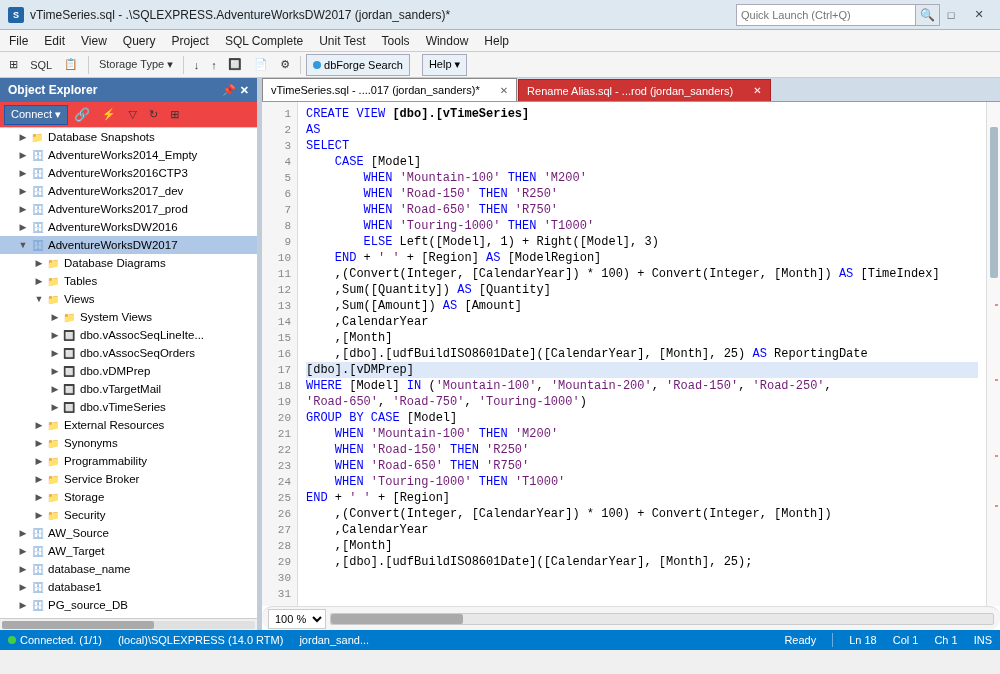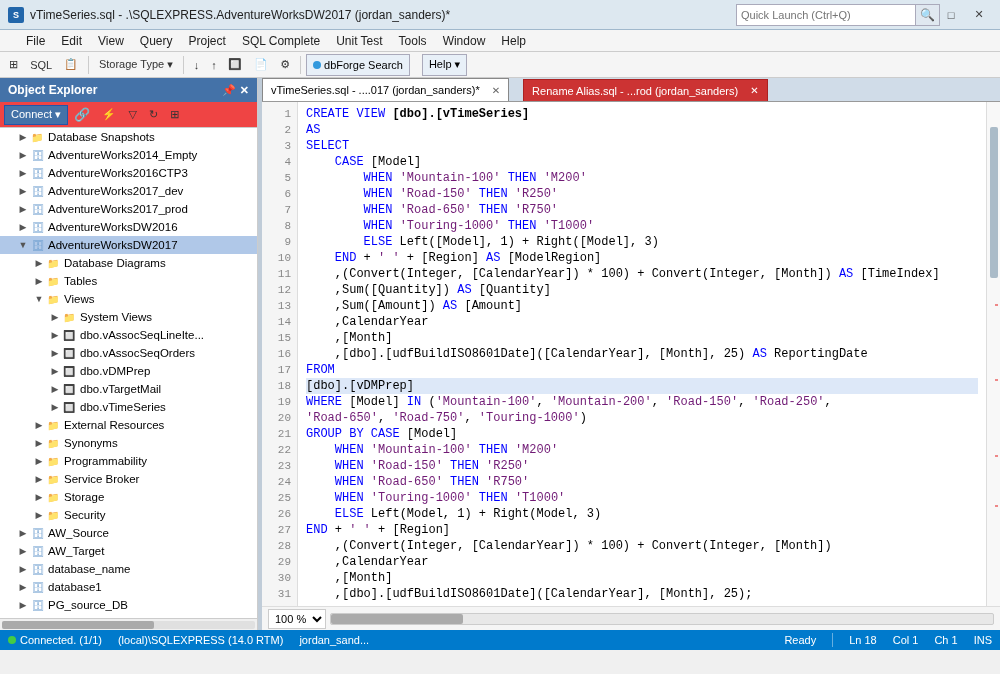--- a/index.html
+++ b/index.html
@@ -47,21 +47,21 @@
       cursor: pointer;
     }
 
     
     .menu-bar {
       background: #f5f5f5;
       height: 22px;
       display: flex;
       align-items: center;
       border-bottom: 1px solid #ccc;
-      padding: 0 18px;
+      padding: 0 1px;
     }
     .menu-item {
       padding: 2px 8px;
       cursor: pointer;
       font-size: 12px;
       color: #222;
       height: 22px;
       display: flex;
       align-items: center;
     }
@@ -197,22 +197,22 @@
     .tab {
       display: flex;
       align-items: center;
       padding: 0 8px;
       height: 22px;
       font-size: 11px;
       cursor: pointer;
       border: 1px solid #aab;
       border-bottom: none;
       background: #e0eaf5;
-      gap: 12px;
-      margin-right: 14px;
+      gap: 20px;
+      margin-right: 1px;
     }
     .tab.active {
       background: white;
       border-color: #888;
       height: 23px;
     }
     .tab.alert { background: #cc3333; color: white; border-color: #aa2222; }
     .tab-close { font-size: 10px; color: #666; cursor: pointer; }
 
     
@@ -252,20 +252,21 @@
     
     .editor-bottom {
       height: 24px;
       background: #f5f5f5;
       border-top: 1px solid #ddd;
       display: flex;
       align-items: center;
       padding: 0 6px;
       font-size: 11px;
       gap: 4px;
+      border-radius: 11px;
     }
     .zoom-select {
       height: 20px;
       font-size: 11px;
       border: 1px solid #ccc;
       background: white;
       padding: 0 2px;
     }
     .scroll-track {
       flex: 1;
@@ -618,30 +619,28 @@
         <div class="code-line">        <span class="kw">WHEN</span> <span class="str">'Road-650'</span> <span class="kw">THEN</span> <span class="str">'R750'</span></div>
         <div class="code-line">        <span class="kw">WHEN</span> <span class="str">'Touring-1000'</span> <span class="kw">THEN</span> <span class="str">'T1000'</span></div>
         <div class="code-line">        <span class="kw">ELSE</span> Left([Model], 1) + Right([Model], 3)</div>
         <div class="code-line">    <span class="kw">END</span> + <span class="str">' '</span> + [Region] <span class="kw">AS</span> [ModelRegion]</div>
         <div class="code-line">    ,(Convert(Integer, [CalendarYear]) * 100) + Convert(Integer, [Month]) <span class="kw">AS</span> [TimeIndex]</div>
         <div class="code-line">    ,Sum([Quantity]) <span class="kw">AS</span> [Quantity]</div>
         <div class="code-line">    ,Sum([Amount]) <span class="kw">AS</span> [Amount]</div>
         <div class="code-line">    ,CalendarYear</div>
         <div class="code-line">    ,[Month]</div>
         <div class="code-line">    ,[dbo].[udfBuildISO8601Date]([CalendarYear], [Month], 25) <span class="kw">AS</span> ReportingDate</div>
-        <div class="code-line"><span class="kw">FROM</span></div>
         <div class="code-line" style="background:#dde8f8;">[dbo].[vDMPrep]</div>
         <div class="code-line"><span class="kw">WHERE</span> [Model] <span class="kw">IN</span> (<span class="str">'Mountain-100'</span>, <span class="str">'Mountain-200'</span>, <span class="str">'Road-150'</span>, <span class="str">'Road-250'</span>,</div>
         <div class="code-line"><span class="str">'Road-650'</span>, <span class="str">'Road-750'</span>, <span class="str">'Touring-1000'</span>)</div>
         <div class="code-line"><span class="kw">GROUP BY CASE</span> [Model]</div>
         <div class="code-line">    <span class="kw">WHEN</span> <span class="str">'Mountain-100'</span> <span class="kw">THEN</span> <span class="str">'M200'</span></div>
         <div class="code-line">    <span class="kw">WHEN</span> <span class="str">'Road-150'</span> <span class="kw">THEN</span> <span class="str">'R250'</span></div>
         <div class="code-line">    <span class="kw">WHEN</span> <span class="str">'Road-650'</span> <span class="kw">THEN</span> <span class="str">'R750'</span></div>
         <div class="code-line">    <span class="kw">WHEN</span> <span class="str">'Touring-1000'</span> <span class="kw">THEN</span> <span class="str">'T1000'</span></div>
-        <div class="code-line">    <span class="kw">ELSE</span> Left(Model, 1) + Right(Model, 3)</div>
         <div class="code-line"><span class="kw">END</span> + <span class="str">' '</span> + [Region]</div>
         <div class="code-line">    ,(Convert(Integer, [CalendarYear]) * 100) + Convert(Integer, [Month])</div>
         <div class="code-line">    ,CalendarYear</div>
         <div class="code-line">    ,[Month]</div>
         <div class="code-line">    ,[dbo].[udfBuildISO8601Date]([CalendarYear], [Month], 25);</div>
       </div>
       <div class="editor-right-bar">
         <div class="mini-scroll-indicators">
           <div class="mini-indicator" style="top: 40%; background:#e88;"></div>
           <div class="mini-indicator" style="top: 55%; background:#e88;"></div>

